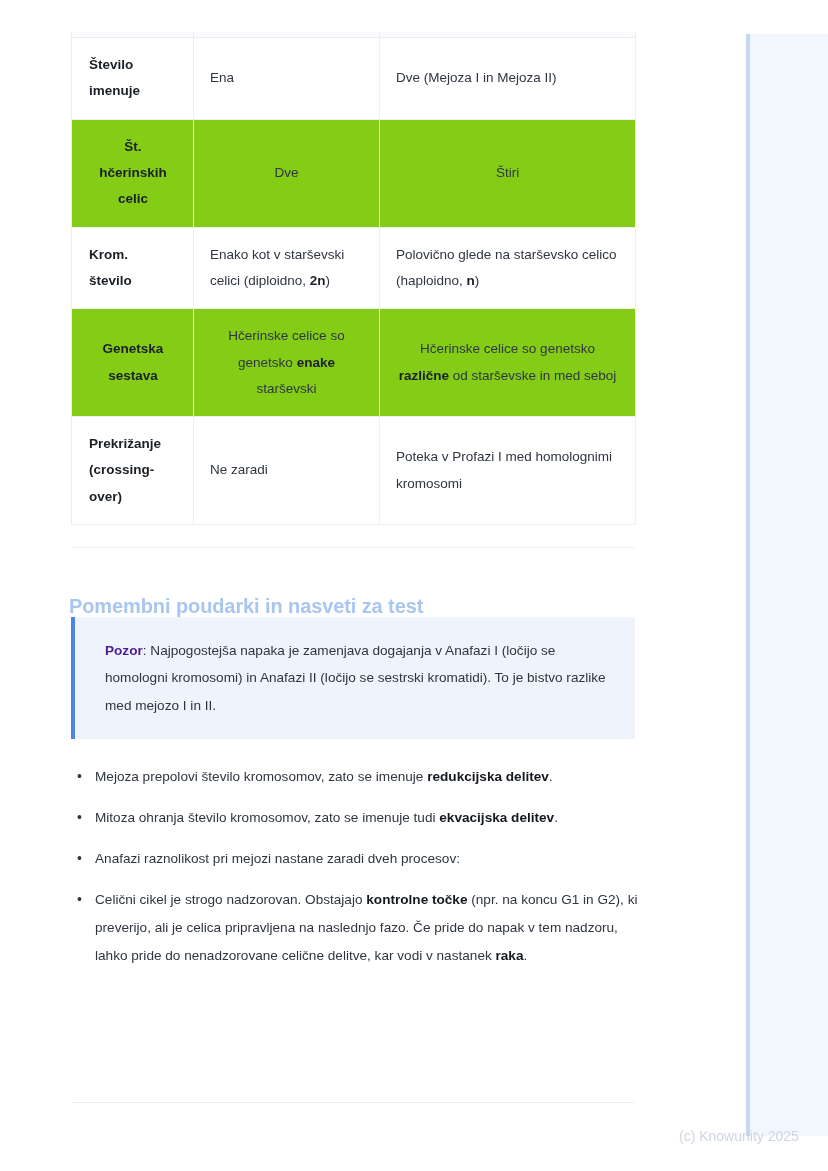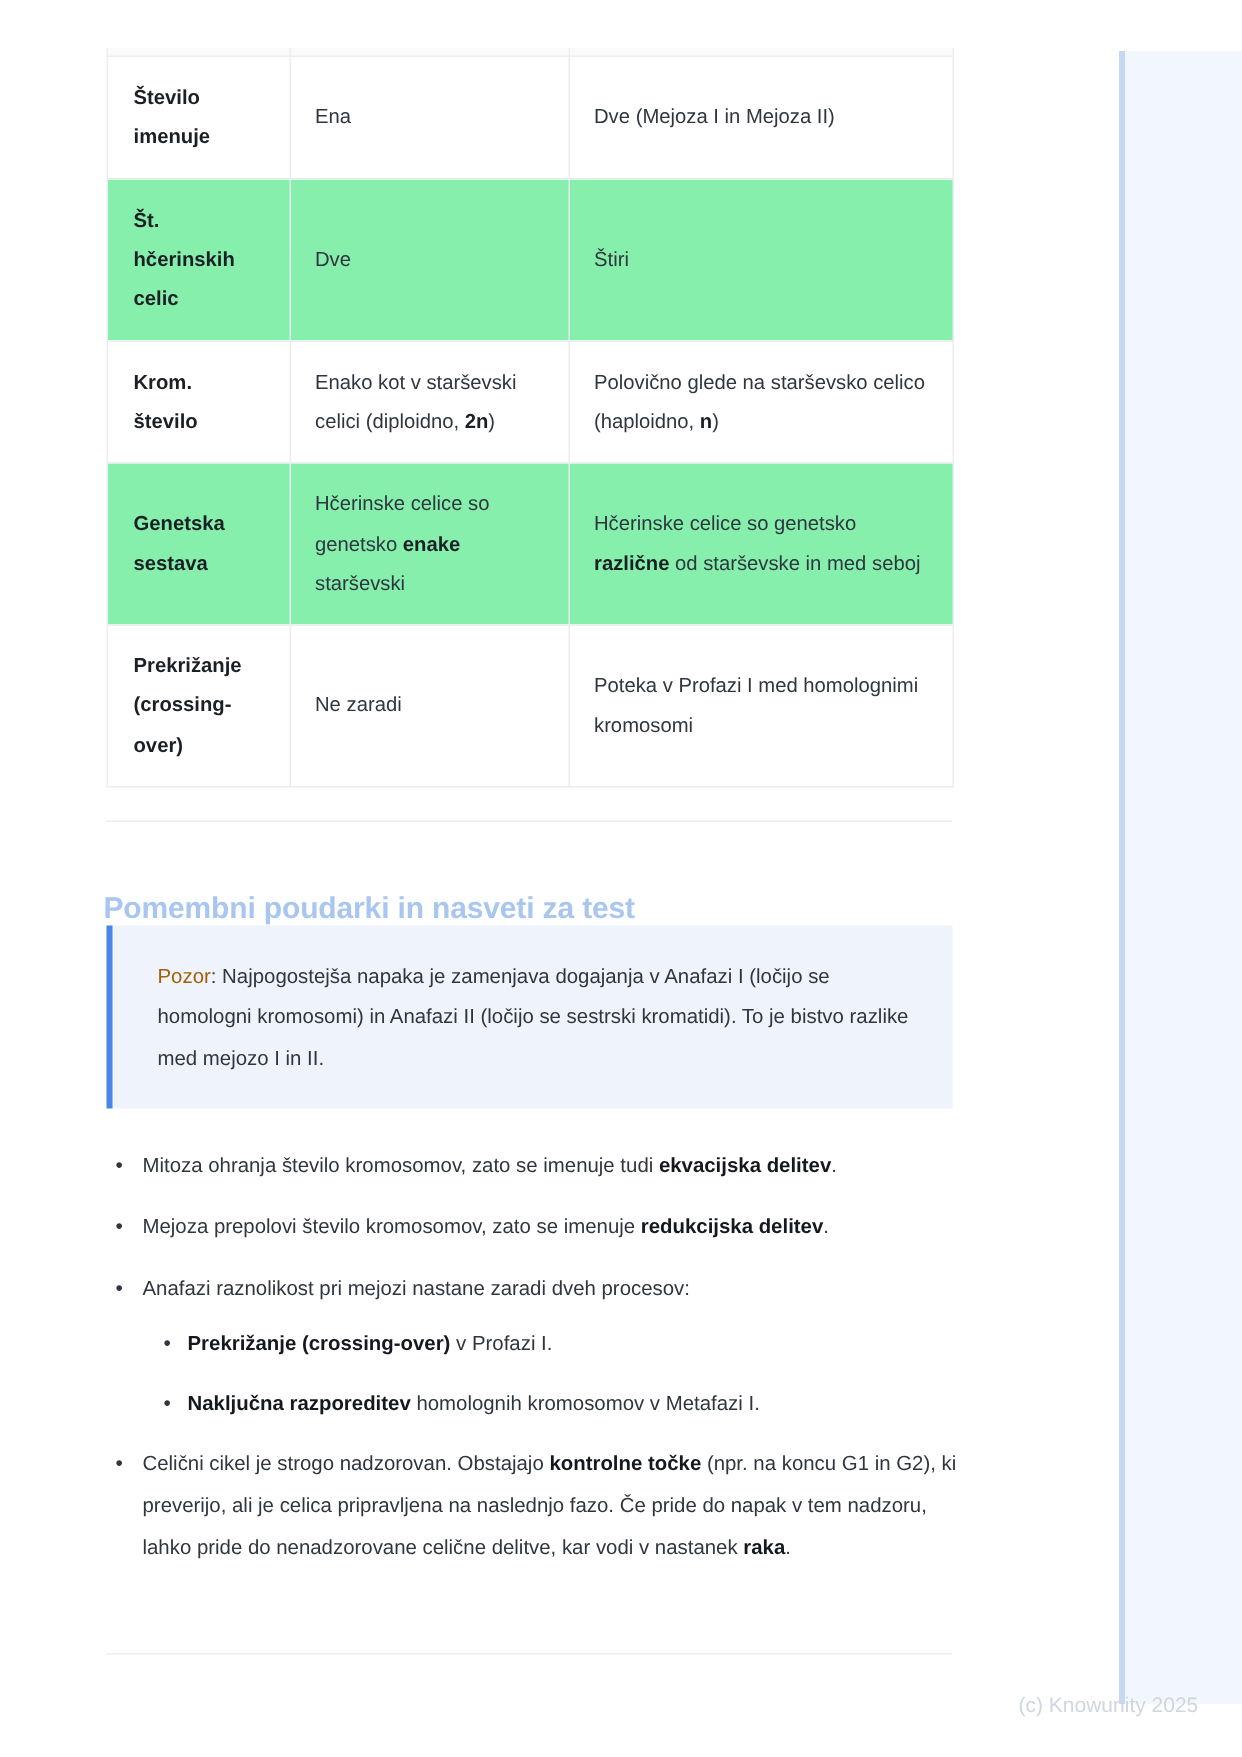--- a/index.html
+++ b/index.html
@@ -62,21 +62,22 @@
   table.comp td {
     border: 1px solid #eceef1;
     padding: 14px 16px;
     vertical-align: middle;
     font-size: 13.5px;
     line-height: 1.95;
     color: #2f3640;
     background: #ffffff;
   }
   table.comp tr.shade td {
-    background: #86efac;
+    background: #84cc16;
+    text-align: center;
   }
   table.comp td.rowhead {
     font-weight: bold;
     color: #1b2027;
     padding-left: 17px;
   }
   table.comp td b { font-weight: bold; color: #1b2027; }
   
   table.comp tr.clip td {
     height: 5px;
@@ -119,21 +120,21 @@
     background: #eff3fb;
     border-left: 4px solid #4a86e8;
     padding: 20px 26px 20px 30px;
   }
   #callout p {
     margin: 0;
     font-size: 13.6px;
     line-height: 2.02;
     color: #2f3640;
   }
-  #callout b { font-weight: normal; color: #a16207; }
+  #callout b { font-weight: bold; color: #4c1d95; }
 
   
   #notes {
     position: absolute;
     left: 71px;
     top: 763px;
     width: 570px;
   }
   ul.lvl1 {
     margin: 0;
@@ -262,29 +263,25 @@
   <div class="rule" id="rule-top"></div>
 
   <h2 id="section-heading">Pomembni poudarki in nasveti za test</h2>
 
   <div id="callout">
     <p><b>Pozor</b><span>: </span><span>Najpogostejša napaka je zamenjava dogajanja v Anafazi I (ločijo se homologni kromosomi) in Anafazi II (ločijo se sestrski kromatidi). To je bistvo razlike med mejozo I in II.</span></p>
   </div>
 
   <div id="notes">
     <ul class="lvl1">
+      <li><span>Mejoza prepolovi število kromosomov, zato se imenuje </span><b>redukcijska delitev</b><span>.</span></li>
+
       <li><span>Mitoza ohranja število kromosomov, zato se imenuje tudi </span><b>ekvacijska delitev</b><span>.</span></li>
 
-      <li><span>Mejoza prepolovi število kromosomov, zato se imenuje </span><b>redukcijska delitev</b><span>.</span></li>
-
       <li><span>Anafazi raznolikost pri mejozi nastane zaradi dveh procesov:</span>
-        <ul class="lvl2">
-          <li><b>Prekrižanje (crossing-over)</b><span> v Profazi I.</span></li>
-          <li><b>Naključna razporeditev</b><span> homolognih kromosomov v Metafazi I.</span></li>
-        </ul>
       </li>
 
       <li><span>Celični cikel je strogo nadzorovan. Obstajajo </span><b>kontrolne točke</b><span> (npr. na koncu G1 in G2), ki preverijo, ali je celica pripravljena na naslednjo fazo. Če pride do napak v tem nadzoru, lahko pride do nenadzorovane celične delitve, kar vodi v nastanek </span><b>raka</b><span>.</span></li>
     </ul>
   </div>
 
   <div class="rule" id="rule-bottom"></div>
 
   <div id="footer-credit">(c) Knowunity 2025</div>
 

